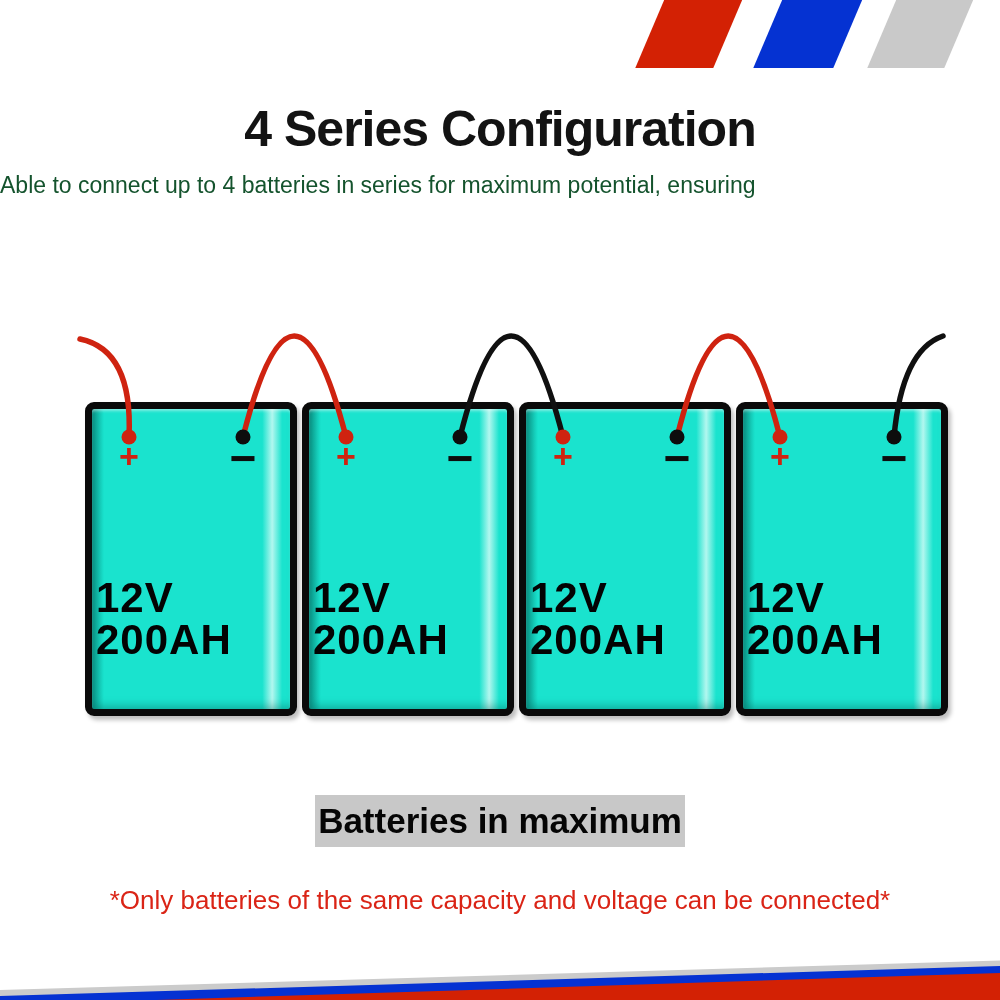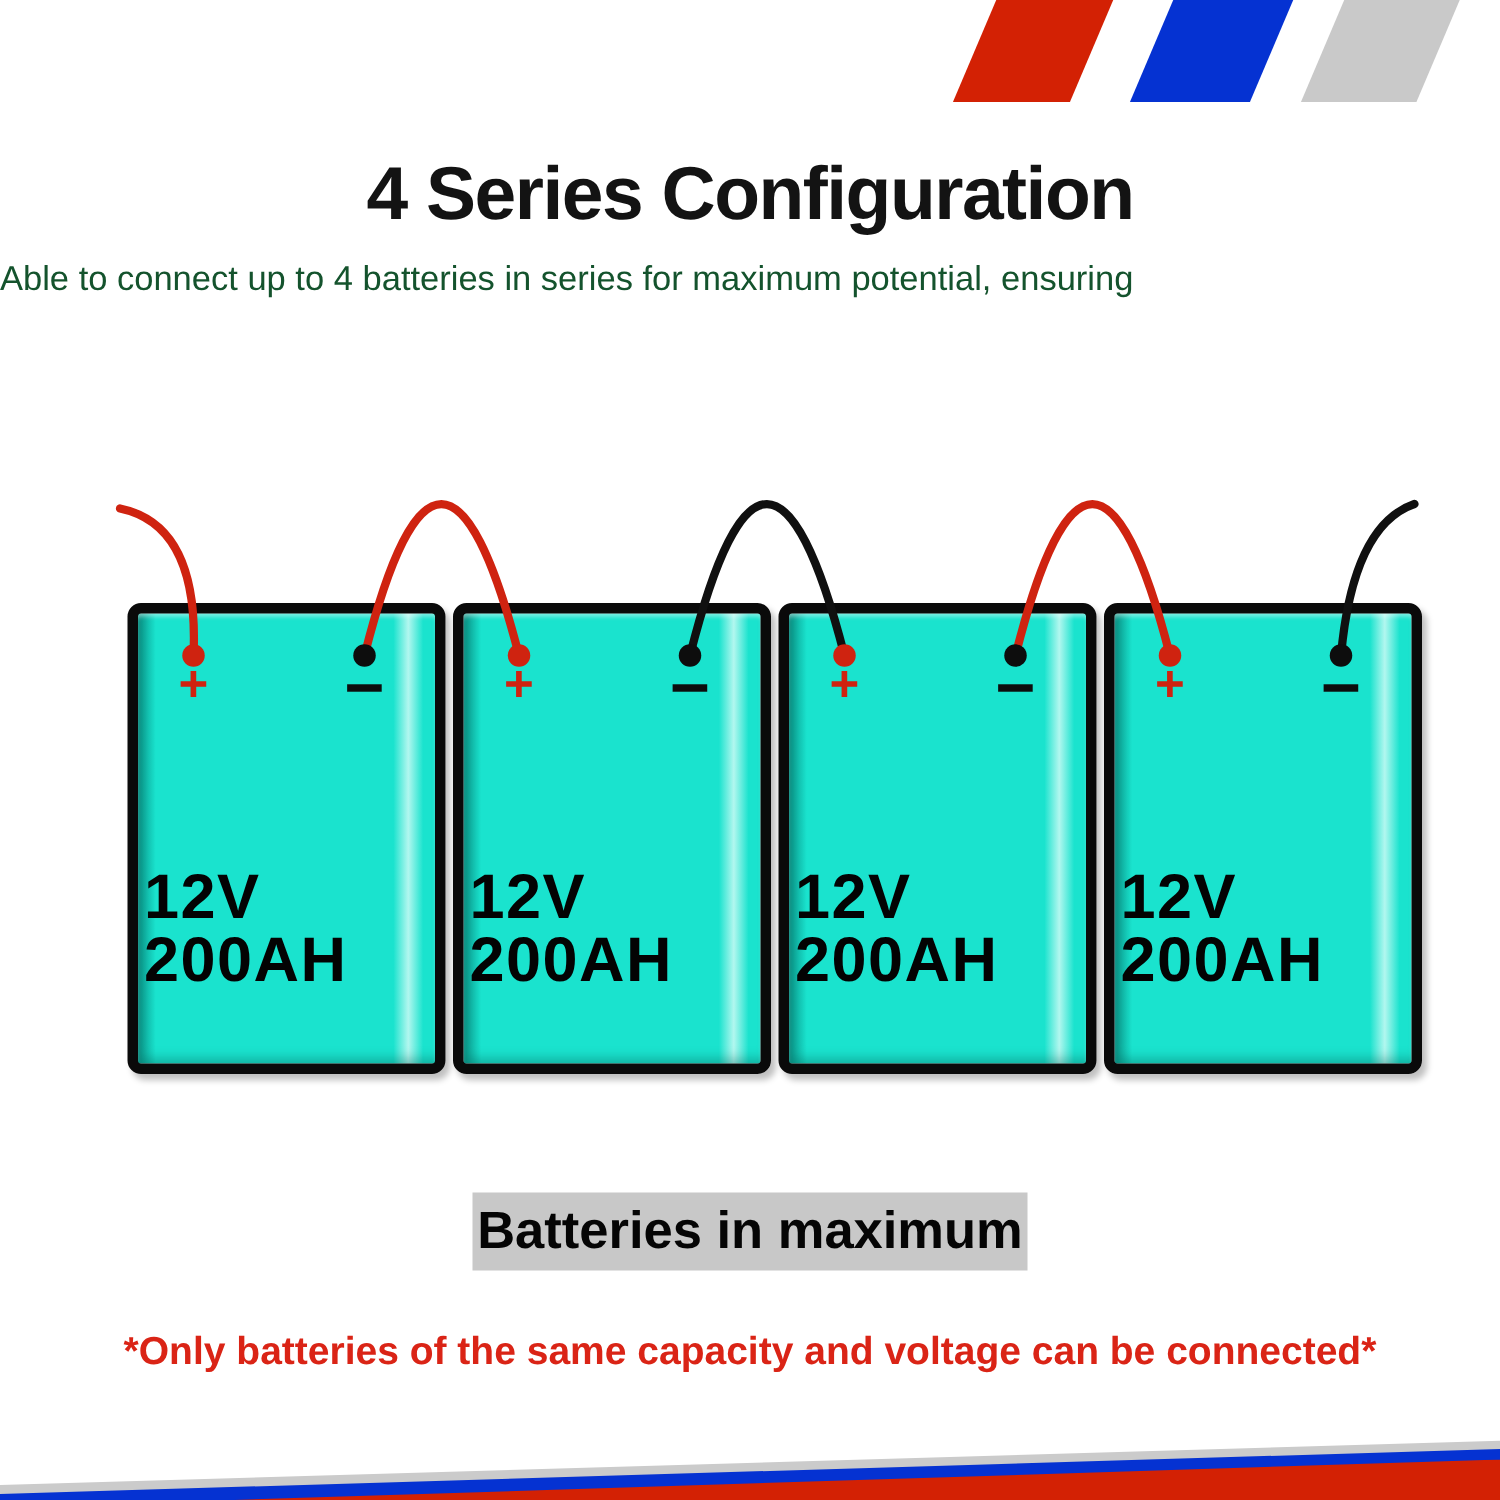--- a/index.html
+++ b/index.html
@@ -33,21 +33,21 @@
   .sign.plus{left:17px;top:30px;width:40px;font-size:34px;line-height:34px;color:#cf2310;}
   .sign.minus{left:126px;top:26px;width:50px;font-size:46px;line-height:46px;color:#0d0d0d;}
   .spec{position:absolute;left:4px;top:121px;width:184px;text-align:left;
     font-size:42px;line-height:42px;font-weight:bold;color:#030303;letter-spacing:1px;margin-top:47px;}
   
   .caption-bar{position:absolute;left:315px;top:795px;width:370px;height:52px;
     background:#c8c8c8;text-align:center;line-height:52px;
     font-size:35px;font-weight:bold;color:#050505;}
   
   .footnote{position:absolute;top:885px;left:0;width:100%;text-align:center;
-    font-size:26px;font-weight:bold;color:#da2416;}
+    font-size:26px;font-weight:normal;color:#da2416;}
   
   .stripe-bottom{position:absolute;inset:0;pointer-events:none;z-index:2;}
   .sb-gray{background:#cbcbcb;clip-path:polygon(0 99%,100% 96.05%,100% 100%,0 100%);}
   .sb-blue{background:#0532d2;clip-path:polygon(0 99.6%,100% 96.6%,100% 100%,0 100%);}
   .sb-red{background:#d32104;clip-path:polygon(0 100.5%,100% 97.3%,100% 100%,0 100%);}
 </style>
 </head>
 <body>
 
 <div class="canvas">

